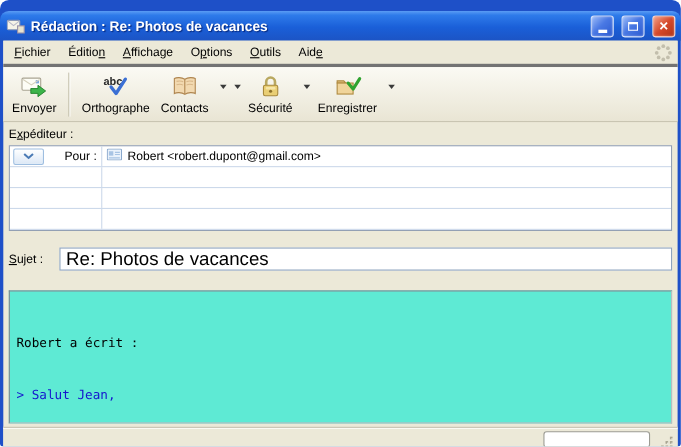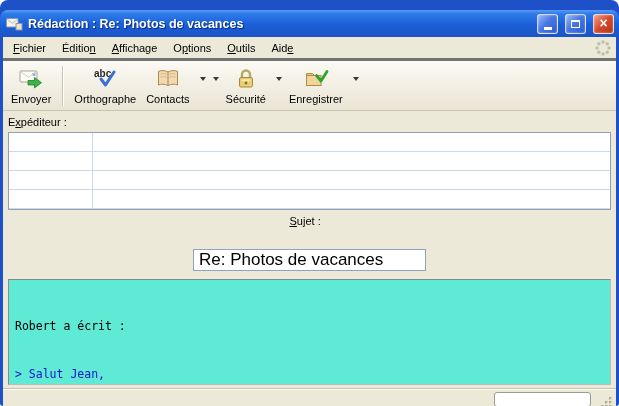--- a/index.html
+++ b/index.html
@@ -87,21 +87,21 @@
     width:84px; display:flex; align-items:center; padding:0 4px 0 3px;
     border-right:1px solid var(--grid_line); justify-content:flex-end; gap:4px;
   }
   .rcpt-type-btn {
     width:28px; height:15px; margin-right:auto; border:1px solid #9ebee0; border-radius:2px;
     background:linear-gradient(180deg,#ffffff,#dce8f6);
     display:flex; align-items:center; justify-content:center;
   }
   .rcpt-content { flex:1; display:flex; align-items:center; gap:5px; padding-left:4px; }
   
-  .subject-row { display:flex; align-items:center; padding:4px 5px; gap:22px;flex-direction:column; }
+  .subject-row { display:flex; align-items:center; padding:14px 5px; gap:6px; }
   .subject-label { width:40px; white-space:nowrap; }
   .subject-row input {
     flex:1; height:21px; border:1px solid var(--field_border); padding:0 5px;
     font-family:"Liberation Sans", sans-serif; font-size:17px; outline:none;
   }
   
   .msg-body {
     flex:1; margin:4px 5px 3px; background:#5eead4;
     border:1px solid #828a94; border-right-color:#b8bcc0; border-bottom-color:#b8bcc0;
     padding:6px 6px; overflow:hidden;
@@ -248,20 +248,40 @@
       </div>
       <span class="dd-arrow"></span>
 
     </div>
 
     <div class="from-row">
       <span class="from-label">E<u>x</u>péditeur :</span>
     </div>
 
     <div class="recipients">
+      <div class="rcpt-row">
+        <div class="rcpt-left">
+          <span class="rcpt-type-btn">
+            <svg width="10" height="6" viewBox="0 0 10 6">
+                <path d="M1 1 l4 3.6 L9 1" fill="none" stroke="#4a7ab5" stroke-width="1.9"></path>
+              </svg>
+          </span>
+          <span>Pour :</span>
+        </div>
+        <div class="rcpt-content">
+          <span>
+            <svg width="14" height="11" viewBox="0 0 14 11">
+              <rect x="0.5" y="0.5" width="13" height="10" rx="1" fill="#eaf2fb" stroke="#89a8cc"></rect>
+              <rect x="2" y="2.5" width="4" height="4" fill="#a8c4e4"></rect>
+              <path d="M7.5 3.5 h4.5 M7.5 5.5 h4.5 M2 8.5 h10" stroke="#a8c4e4"></path>
+            </svg>
+          </span>
+          <span>Robert &lt;robert.dupont@gmail.com&gt;</span>
+        </div>
+      </div>
       <div class="rcpt-row">
           <div class="rcpt-left"></div>
           <div class="rcpt-content"></div>
         </div>
       <div class="rcpt-row">
           <div class="rcpt-left"></div>
           <div class="rcpt-content"></div>
         </div>
       <div class="rcpt-row">
           <div class="rcpt-left"></div>

